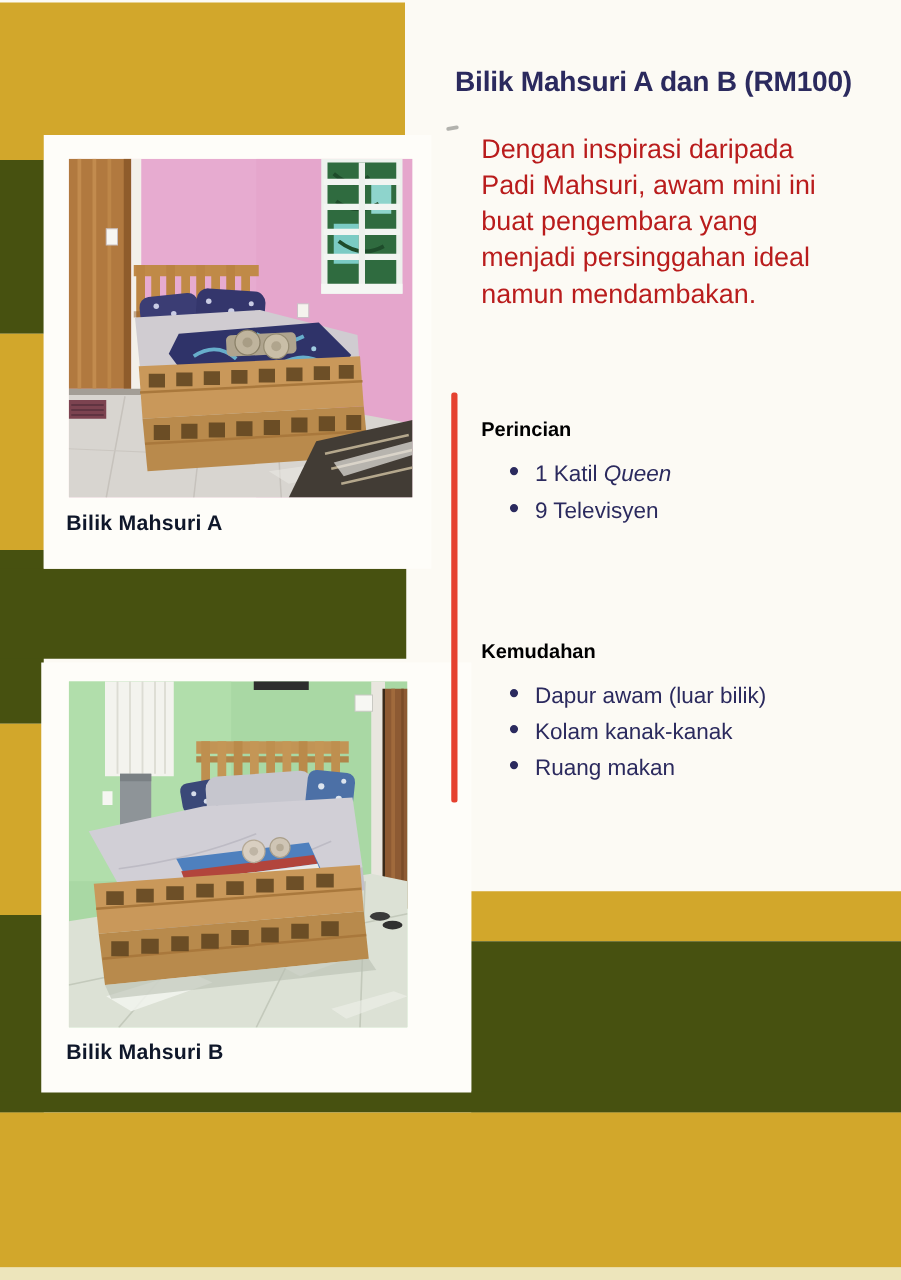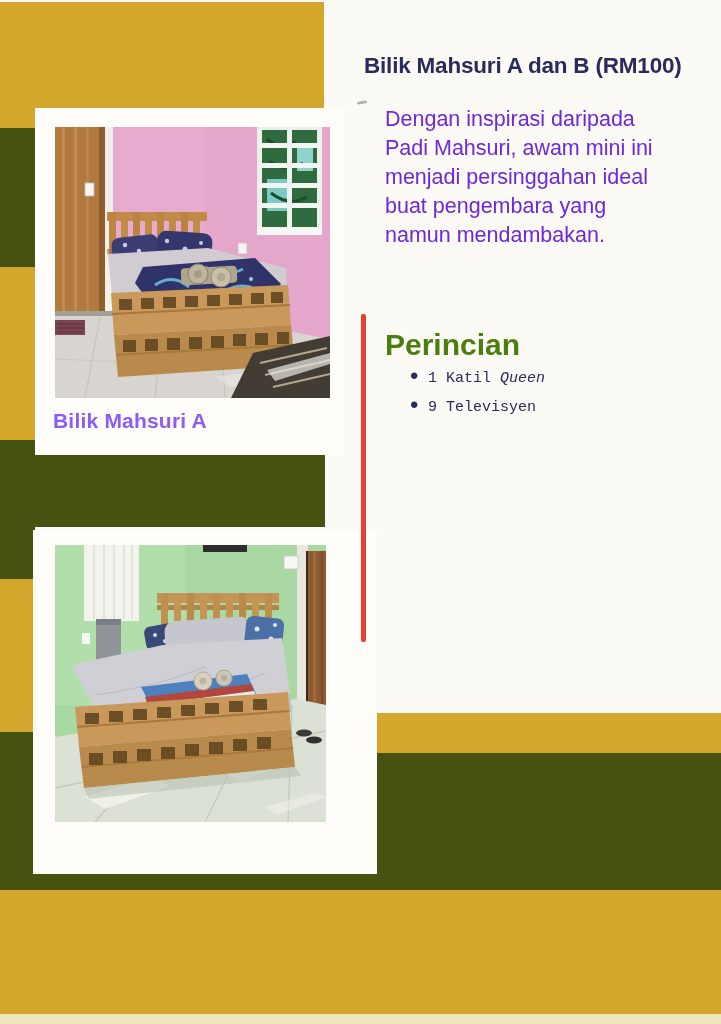--- a/index.html
+++ b/index.html
@@ -21,36 +21,36 @@
   .g-strip{left:0;top:873px;width:721px;height:17px;}
   .y-bot{left:0;top:890px;width:721px;height:124px;}
   .pale-strip{left:0;top:1014px;width:721px;height:10px;background:#EDE5BB;}
   
   .card{position:absolute;background:#FEFDF9;}
   .card-a{left:35px;top:108px;width:310px;height:347px;}
   .card-b{left:33px;top:530px;width:344px;height:344px;}
   .photo{position:absolute;display:block;}
   .photo-a{left:55px;top:127px;width:275px;height:271px;}
   .photo-b{left:55px;top:545px;width:271px;height:277px;}
-  .caption{position:absolute;font-weight:bold;color:#8b5cf6;font-size:21px;letter-spacing:.2px;}
+  .caption{position:absolute;font-weight:bold;color:#0f172a;font-size:17px;letter-spacing:.2px;}
   .cap-a{left:53px;top:409px;}
   .cap-b{left:53px;top:832px;}
   
   .title{position:absolute;left:364px;top:53px;width:372px;font-weight:bold;
          font-size:22.5px;color:#2B2A5E;white-space:nowrap;letter-spacing:-0.2px;}
   .dash{position:absolute;left:357px;top:101px;width:10px;height:3px;background:#9a9a95;
         border-radius:2px;transform:rotate(-10deg);opacity:.75;}
-  .intro{position:absolute;left:385px;top:105px;color:#6d28d9;font-size:21.5px;line-height:29px;}
+  .intro{position:absolute;left:385px;top:105px;color:#b91c1c;font-size:21.5px;line-height:29px;}
   .red-line{position:absolute;left:361px;top:314px;width:5px;height:328px;background:#E5412F;border-radius:2px;}
   .section{position:absolute;left:385px;color:#2B2A5E;}
   .sec-perincian{top:332px;}
   .sec-kemudahan{top:509px;}
-  .section h3{margin:0;font-size:30px;font-weight:bold;line-height:26px;color:#4d7c0f;}
+  .section h3{margin:0;font-size:16px;font-weight:bold;line-height:26px;color:#000000;}
   .section ul{list-style:none;margin:7px 0 0 0;padding:0;}
-  .section li{position:relative;padding-left:43px;font-size:15px;line-height:28.8px;font-family:Liberation Mono, monospace;}
+  .section li{position:relative;padding-left:43px;font-size:18px;line-height:28.8px;}
   .section li::before{content:"•";position:absolute;left:22px;top:-1px;font-size:24px;color:#2B2A5E;}
   .section li i{font-style:italic;}
 </style>
 </head>
 <body>
 
 <div class="canvas">
 
   <div class="blk y y-top"></div>
   <div class="blk g g-l1"></div>
@@ -261,36 +261,45 @@
         <rect x="58" y="206" width="14" height="12"></rect>
       <rect x="82" y="204" width="14" height="12"></rect>
         <rect x="106" y="202" width="14" height="12"></rect>
       <rect x="130" y="199" width="14" height="12"></rect>
         <rect x="154" y="197" width="14" height="12"></rect>
       <rect x="178" y="194" width="14" height="12"></rect>
         <rect x="202" y="192" width="14" height="12"></rect>
     </g>
     <polygon points="29,243 240,222 246,231 34,254" fill="#B9BFB2" opacity="0.6"></polygon>
   </svg>
+  <div class="caption cap-b">Bilik Mahsuri B</div>
 
   <div class="title">Bilik Mahsuri A dan B (RM100)</div>
   <div class="dash"></div>
 
   <div class="intro">
     <div>Dengan inspirasi daripada</div>
     <div>Padi Mahsuri, awam mini ini</div>
+    <div>buat pengembara yang</div>
     <div>menjadi persinggahan ideal</div>
-    <div>buat pengembara yang</div>
     <div>namun mendambakan.</div>
   </div>
 
   <div class="red-line"></div>
 
   <div class="section sec-perincian">
     <h3>Perincian</h3>
     <ul>
       <li><span>1 Katil </span><i>Queen</i></li>
       <li><span>9 Televisyen</span><i></i></li>
     </ul>
   </div>
 
+  <div class="section sec-kemudahan">
+    <h3>Kemudahan</h3>
+    <ul>
+      <li><span>Dapur awam (luar bilik)</span><i></i></li>
+      <li><span>Kolam kanak-kanak</span><i></i></li>
+      <li><span>Ruang makan</span><i></i></li>
+    </ul>
+  </div>
 
 </div>
 
 </body></html>

